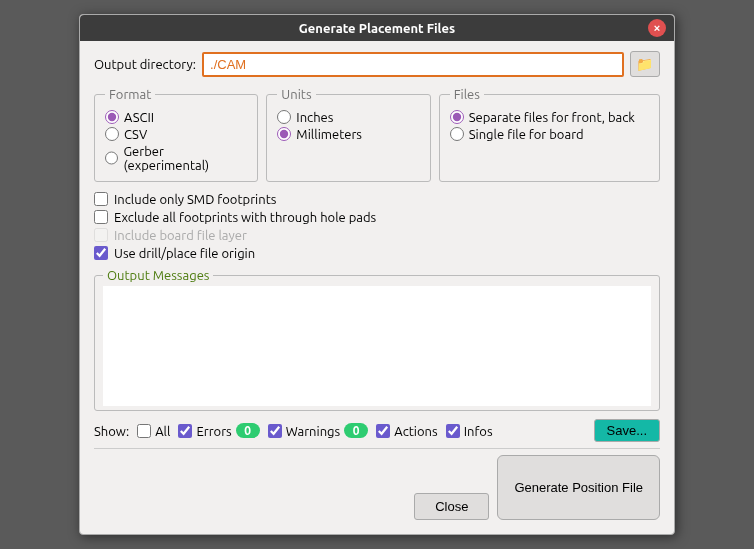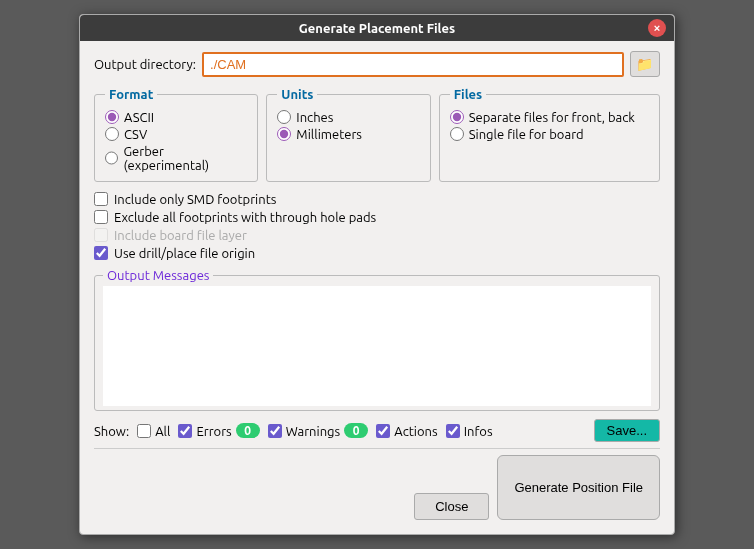--- a/index.html
+++ b/index.html
@@ -92,23 +92,23 @@
       margin-bottom: 10px;
     }
     .group-box {
       border: 1px solid #bbb;
       border-radius: 3px;
       padding: 6px 10px;
       position: relative;
     }
     .group-box legend {
       font-size: 13px;
-      font-weight: bold;
+      font-weight: normal;
       padding: 0 4px;
-      color: #0369a1;
+      color: #737373;
     }
     .format-box { flex: 1; }
     .units-box { flex: 1; }
     .files-box { flex: 1.4; }
     .radio-option {
       display: flex;
       align-items: center;
       gap: 5px;
       margin: 3px 0;
       font-size: 13px;
@@ -141,21 +141,21 @@
     }
     .output-messages-group {
       border: 1px solid #bbb;
       border-radius: 3px;
       padding: 4px 8px;
       margin-bottom: 8px;
     }
     .output-messages-group legend {
       font-size: 13px;
       padding: 0 4px;
-      color: #6d28d9;
+      color: #4d7c0f;
     }
     .messages-area {
       height: 120px;
       background: #fff;
       border: none;
       width: 100%;
     }
     .show-row {
       display: flex;
       align-items: center;

